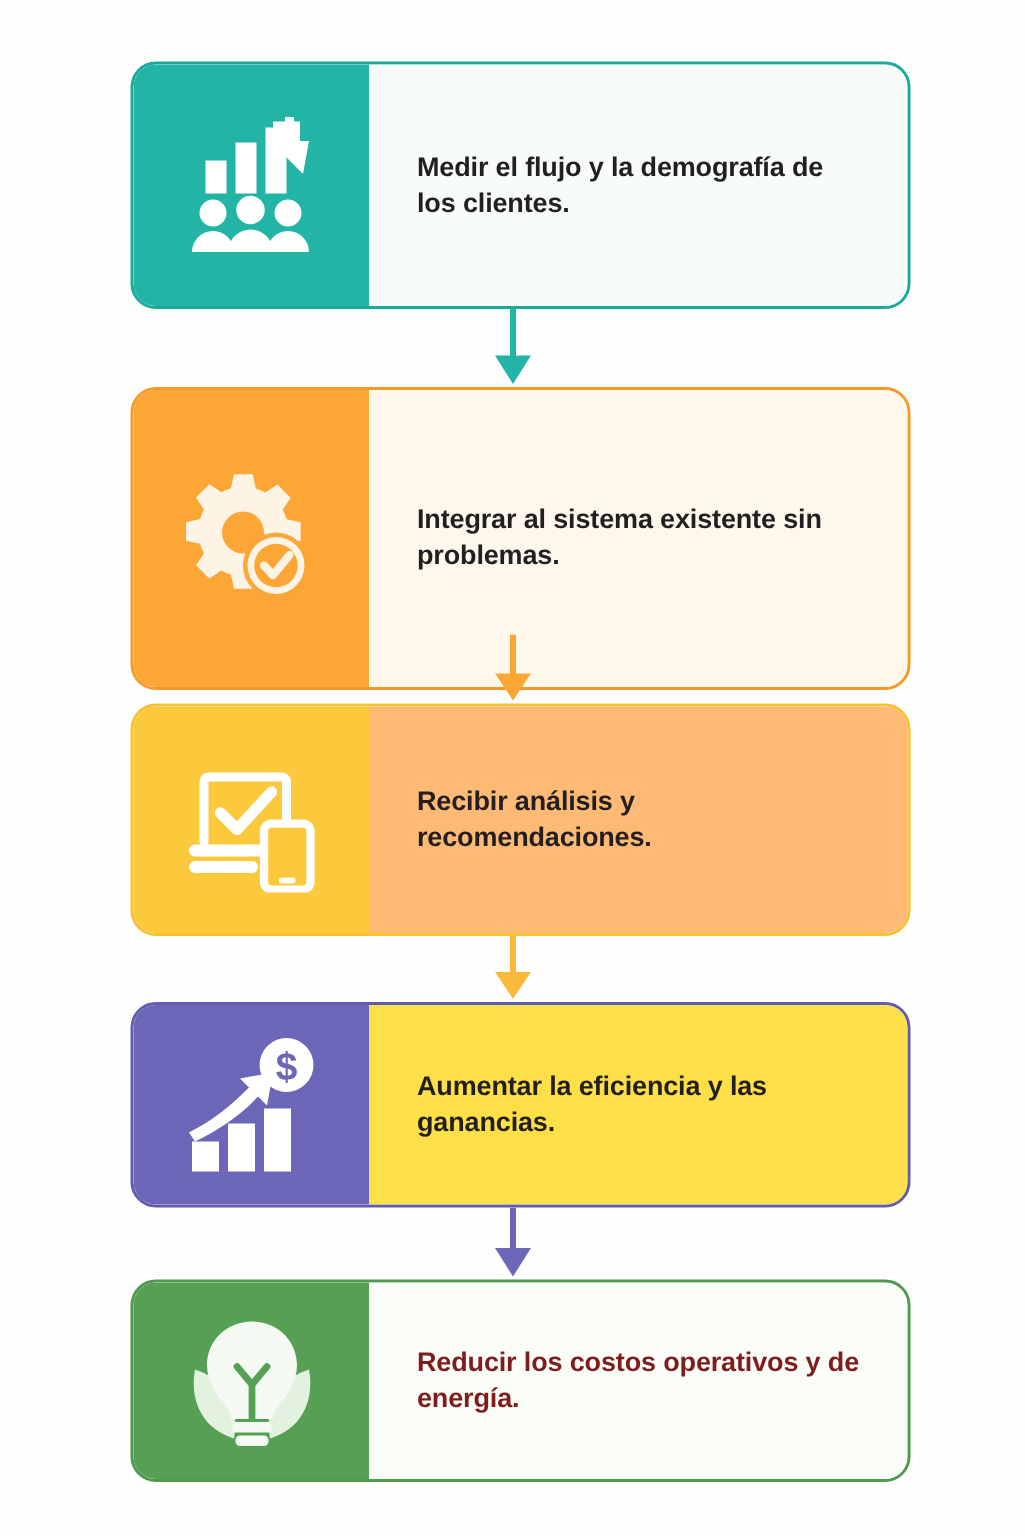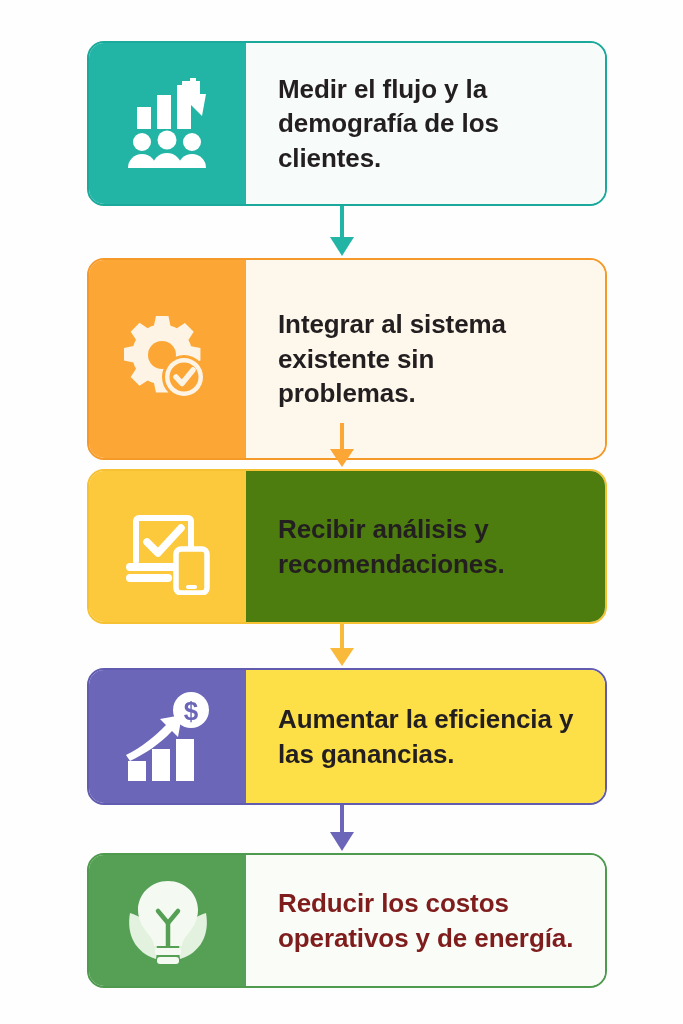--- a/index.html
+++ b/index.html
@@ -50,21 +50,21 @@
 
   .text-panel {
     flex: 1 1 auto;
     display: flex;
     align-items: center;
     box-sizing: border-box;
     padding: 10px 26px 10px 32px;
   }
 
   .step-text {
-    font-size: 26px;
+    font-size: 18px;
     line-height: 1.33;
     font-weight: bold;
     color: #231f20;
     letter-spacing: -0.1px;
     white-space: pre-line;
   }
 
   
   .connector {
     position: absolute;
@@ -147,21 +147,21 @@
         <g fill="none" stroke="#ffffff" stroke-width="6" stroke-linecap="round" stroke-linejoin="round">
           <path d="M16 62 V22 a3 3 0 0 1 3-3 H68 a3 3 0 0 1 3 3 V62"></path>
         </g>
         <rect x="6" y="64" width="72" height="8" rx="4" fill="#ffffff"></rect>
         <rect x="6" y="75" width="46" height="8" rx="4" fill="#ffffff"></rect>
         <polyline points="27,43 38,54 61,29" fill="none" stroke="#ffffff" stroke-width="7.5" stroke-linecap="round" stroke-linejoin="round"></polyline>
         <rect x="56" y="50" width="31" height="44" rx="5" fill="#fcc93c" stroke="#ffffff" stroke-width="5.5"></rect>
         <rect x="66" y="86" width="11" height="4" rx="2" fill="#ffffff"></rect>
       </svg>
     </div>
-    <div class="text-panel" id="text-3" style="background: #4d7c0f;">
+    <div class="text-panel" id="text-3" style="background: #fdba74;">
       <div class="step-text" style="color: rgb(35, 31, 32);">Recibir análisis y recomendaciones.</div>
     </div>
   </div>
 
   <div class="connector" style="top:624px;">
     <svg width="30" height="44" viewBox="0 0 30 44">
       <line id="conn-line-3" x1="15" y1="0" x2="15" y2="27" stroke="#f9b93a" stroke-width="4"></line>
       <polygon id="conn-head-3" points="15,42 3,24 27,24" fill="#f9b93a"></polygon>
     </svg>
   </div>

